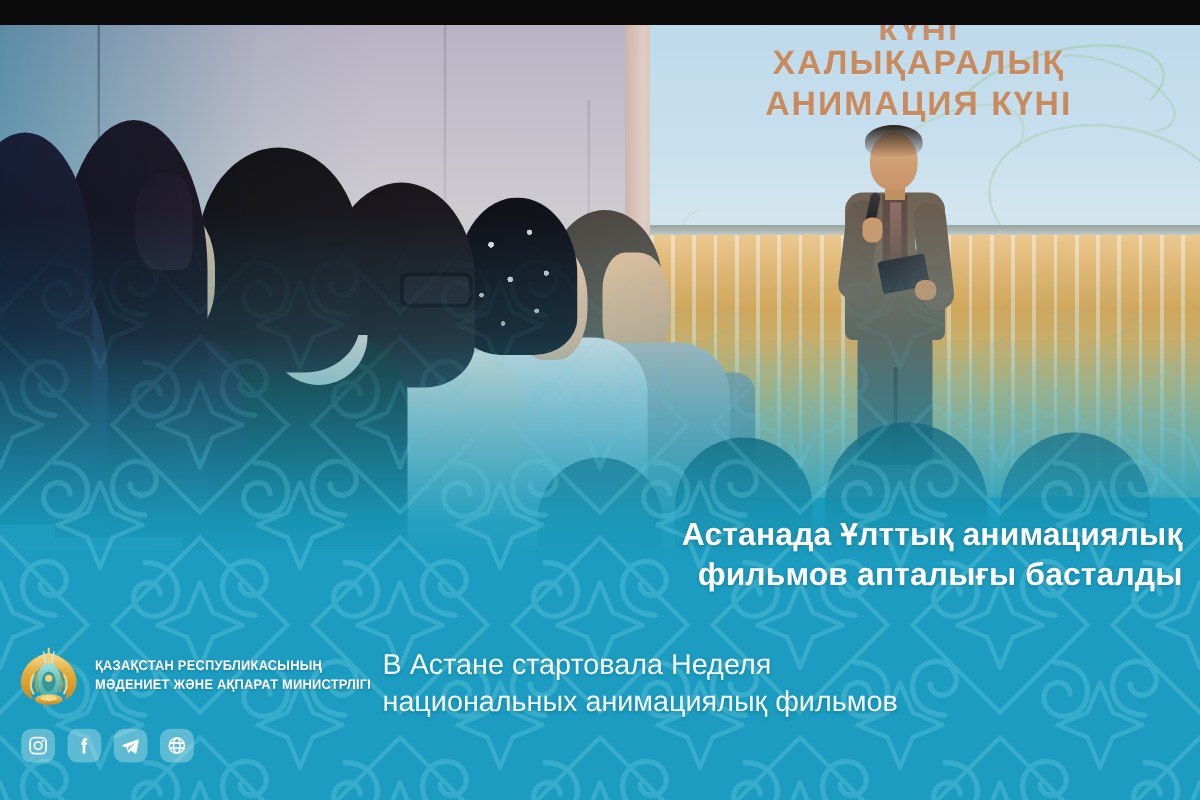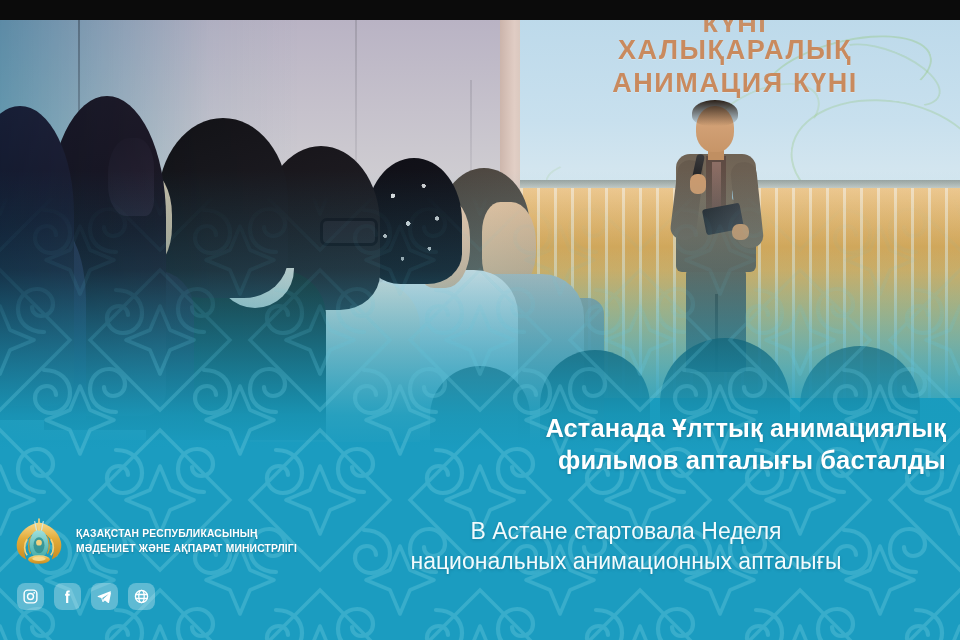--- a/index.html
+++ b/index.html
@@ -243,21 +243,21 @@
   
   .headline{
     position:absolute;right:14px;top:392px;width:640px;
     text-align:right;color:#ffffff;
     font-weight:700;font-size:25.5px;line-height:1.26;
     letter-spacing:.1px;
     text-shadow:0 1px 3px rgba(0,60,80,.32);
   }
   .subhead{
     position:absolute;right:14px;top:497px;width:640px;
-    text-align:center;color:#f2fbfd;
+    text-align:left;color:#f2fbfd;
     font-weight:400;font-size:23px;line-height:1.30;
     text-shadow:0 1px 3px rgba(0,60,80,.28);
   }
 
   
   .ministry{
     position:absolute;left:12px;top:494px;display:flex;align-items:center;gap:10px;
   }
   .emblem{width:54px;height:54px;flex:0 0 auto;}
   .ministry-text{
@@ -395,21 +395,21 @@
     </svg>
   </div>
 
   <div class="headline">
     <div>Астанада Ұлттық анимациялық</div>
     <div>фильмов апталығы басталды</div>
   </div>
 
   <div class="subhead">
     <div>В Астане стартовала Неделя</div>
-    <div>национальных анимационных апталығы</div>
+    <div>национальных анимациялық фильмов</div>
   </div>
 
   <div class="ministry">
     <div class="emblem">
       <svg viewBox="0 0 64 64" width="54" height="54" xmlns="http://www.w3.org/2000/svg">
         <defs>
           <linearGradient id="gold" x1="0" y1="0" x2="0" y2="1">
             <stop offset="0" stop-color="#f6d98a"></stop>
             <stop offset="0.45" stop-color="#e2ab3a"></stop>
             <stop offset="1" stop-color="#c98c21"></stop>

